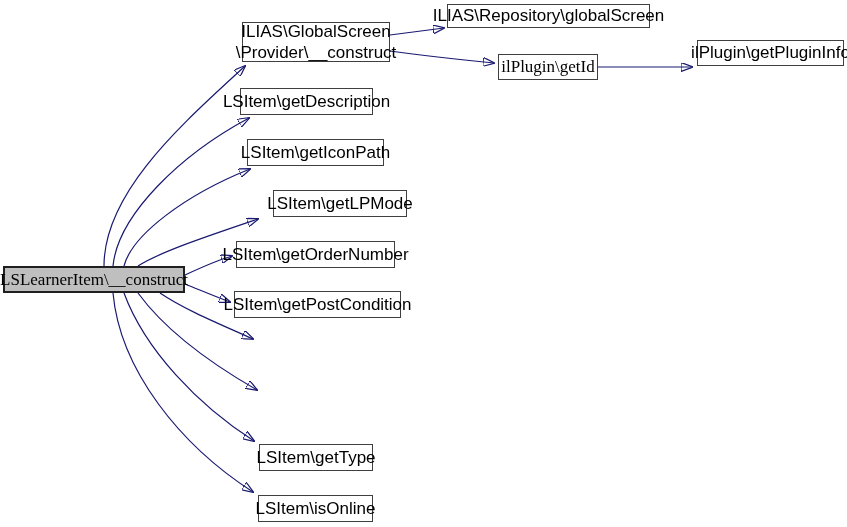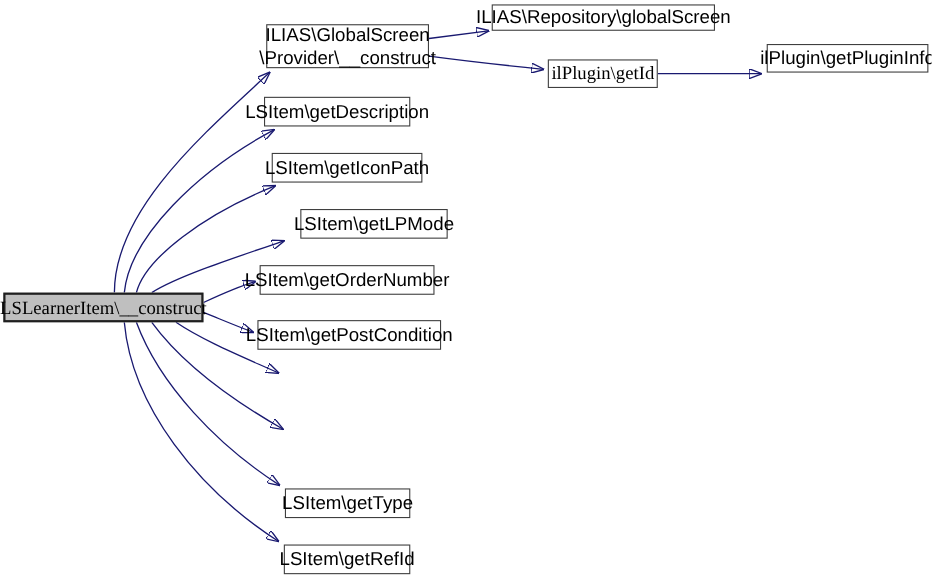--- a/index.html
+++ b/index.html
@@ -75,21 +75,21 @@
   <div class="node" style="left:248px; top:190px; width:134px; height:27px;margin-left:25px;">LSItem\getLPMode</div>
 
   <div class="node" style="left:236px; top:241px; width:159px; height:27px;">LSItem\getOrderNumber</div>
 
   <div class="node" style="left:234px; top:291px; width:167px; height:27px;">LSItem\getPostCondition</div>
 
 
 
   <div class="node" style="left:259px; top:444px; width:114px; height:27px;text-align:right;">LSItem\getType</div>
 
-  <div class="node" style="left:258px; top:495px; width:115px; height:27px;">LSItem\getRefId</div>
+  <div class="node" style="left:258px; top:495px; width:115px; height:27px;">LSItem\isOnline</div>
 
   <div class="node" style="left:447px; top:4px;  width:203px; height:24px;">ILIAS\Repository\globalScreen</div>
 
   <div class="node" style="left:498px; top:54px; width:100px; height:26px;font-family:Liberation Serif, serif;">ilPlugin\getId</div>
 
   <div class="node" style="left:697px; top:40px; width:147px; height:26px;">ilPlugin\getPluginInfo</div>
 
 </div>
 
 </body></html>

